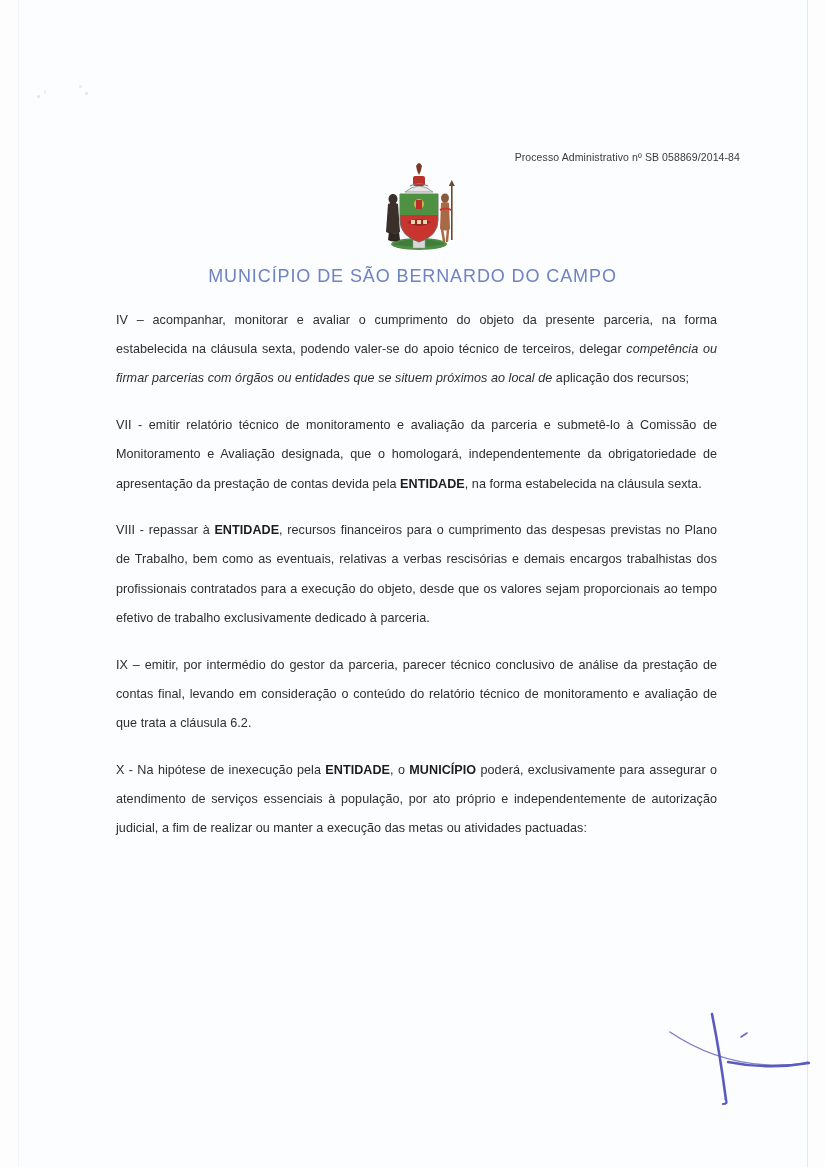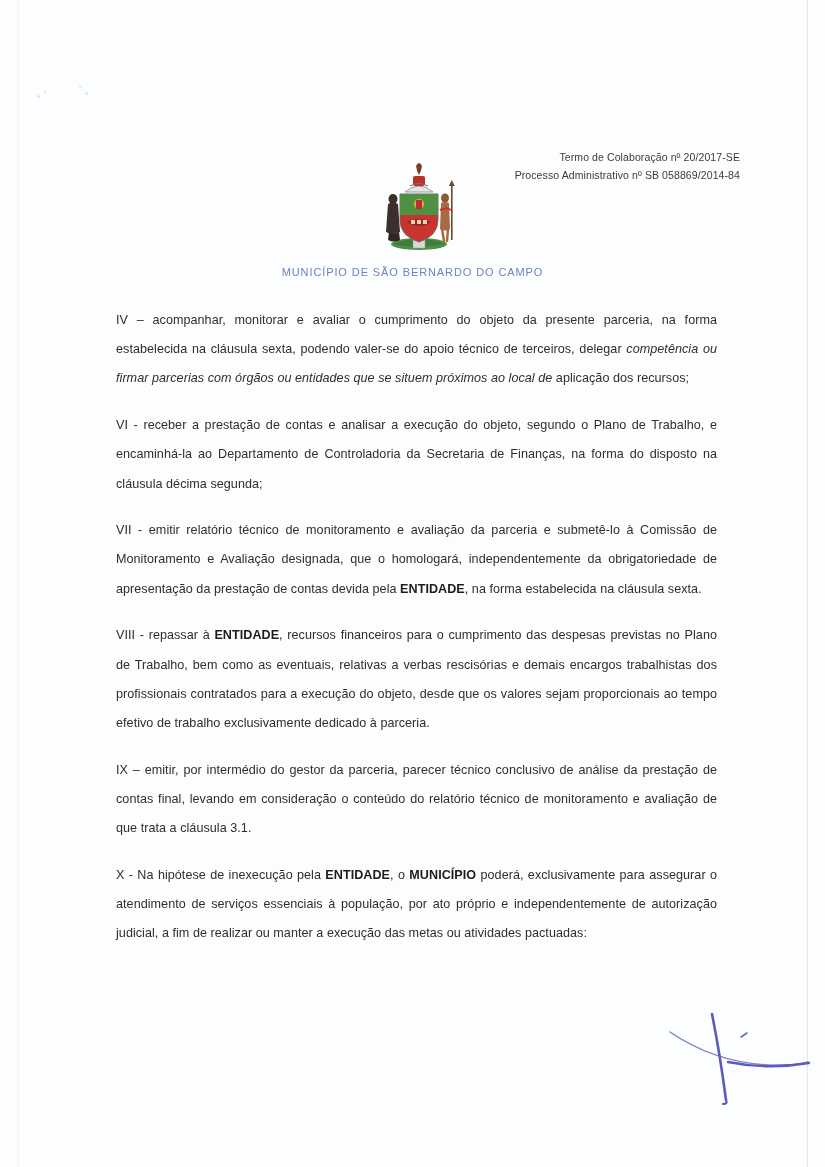--- a/index.html
+++ b/index.html
@@ -82,21 +82,21 @@
     letter-spacing: .1px;
   }
   #header-refs div { white-space: nowrap; }
 
   #municipality-title {
     position: absolute;
     left: 0;
     top: 266px;
     width: 825px;
     text-align: center;
-    font-size: 11px;
+    font-size: 18px;
     letter-spacing: .9px;
     color: #6f82c2;
     font-weight: 400;
   }
 
   
   #document-body {
     position: absolute;
     left: 116px;
     top: 306px;
@@ -168,33 +168,31 @@
 
       <ellipse cx="62" cy="40" rx="4" ry="4.5" fill="#8a5a3c"></ellipse>
       <path d="M58 45 q4 -2 8 0 l1 26 q-5 3 -10 0 z" fill="#a86a44"></path>
       <path d="M59 71 l2 12 M65 71 l-1 12" stroke="#a86a44" stroke-width="2.5" stroke-linecap="round"></path>
       <rect x="68" y="26" width="1.6" height="56" fill="#6b4a2f"></rect>
       <path d="M68.8 22 l3 6 h-6 z" fill="#6b4a2f"></path>
       <path d="M57 52 q6 -3 11 0" stroke="#c9342e" stroke-width="2" fill="none"></path>
     </svg>
 
     <div id="header-refs">
-      <div>Termo de Colaboração nº 20/2017-SE</div>
       <div>Processo Administrativo nº SB 058869/2014-84</div>
     </div>
   </div>
 
   <div id="municipality-title">MUNICÍPIO DE SÃO BERNARDO DO CAMPO</div>
 
   <div id="document-body">
     <p class="clause">IV – acompanhar, monitorar e avaliar o cumprimento do objeto da presente parceria, na forma estabelecida na cláusula sexta, podendo valer-se do apoio técnico de terceiros, delegar <i>competência ou firmar parcerias com órgãos ou entidades que se situem próximos ao local de</i> aplicação dos recursos;</p>
-    <p class="clause">VI - receber a prestação de contas e analisar a execução do objeto, segundo o Plano de Trabalho, e encaminhá-la ao Departamento de Controladoria da Secretaria de Finanças, na forma do disposto na cláusula décima segunda;</p>
     <p class="clause">VII - emitir relatório técnico de monitoramento e avaliação da parceria e submetê-lo à Comissão de Monitoramento e Avaliação designada, que o homologará, independentemente da obrigatoriedade de apresentação da prestação de contas devida pela <b>ENTIDADE</b>, na forma estabelecida na cláusula sexta.</p>
     <p class="clause">VIII - repassar à <b>ENTIDADE</b>, recursos financeiros para o cumprimento das despesas previstas no Plano de Trabalho, bem como as eventuais, relativas a verbas rescisórias e demais encargos trabalhistas dos profissionais contratados para a execução do objeto, desde que os valores sejam proporcionais ao tempo efetivo de trabalho exclusivamente dedicado à parceria.</p>
-    <p class="clause">IX – emitir, por intermédio do gestor da parceria, parecer técnico conclusivo de análise da prestação de contas final, levando em consideração o conteúdo do relatório técnico de monitoramento e avaliação de que trata a cláusula 3.1.</p>
+    <p class="clause">IX – emitir, por intermédio do gestor da parceria, parecer técnico conclusivo de análise da prestação de contas final, levando em consideração o conteúdo do relatório técnico de monitoramento e avaliação de que trata a cláusula 6.2.</p>
     <p class="clause">X - Na hipótese de inexecução pela <b>ENTIDADE</b>, o <b>MUNICÍPIO</b> poderá, exclusivamente para assegurar o atendimento de serviços essenciais à população, por ato próprio e independentemente de autorização judicial, a fim de realizar ou manter a execução das metas ou atividades pactuadas:</p>
   </div>
 
   <svg id="signature-mark" viewBox="0 0 152 125" xmlns="http://www.w3.org/2000/svg">
 
     <path d="M2 40 Q46 70 100 73 Q126 74 140 70" fill="none" stroke="#6a6ac0" stroke-width="1.5" stroke-linecap="round" opacity=".85"></path>
     <path d="M60 70 Q100 78 141 71" fill="none" stroke="#5b5bbf" stroke-width="2.3" stroke-linecap="round"></path>
 
     <path d="M44 22 Q52 62 58 108" fill="none" stroke="#5b5bbf" stroke-width="2.6" stroke-linecap="round"></path>
     <path d="M58 108 Q60 112 55 112" fill="none" stroke="#5b5bbf" stroke-width="2.2" stroke-linecap="round"></path>

